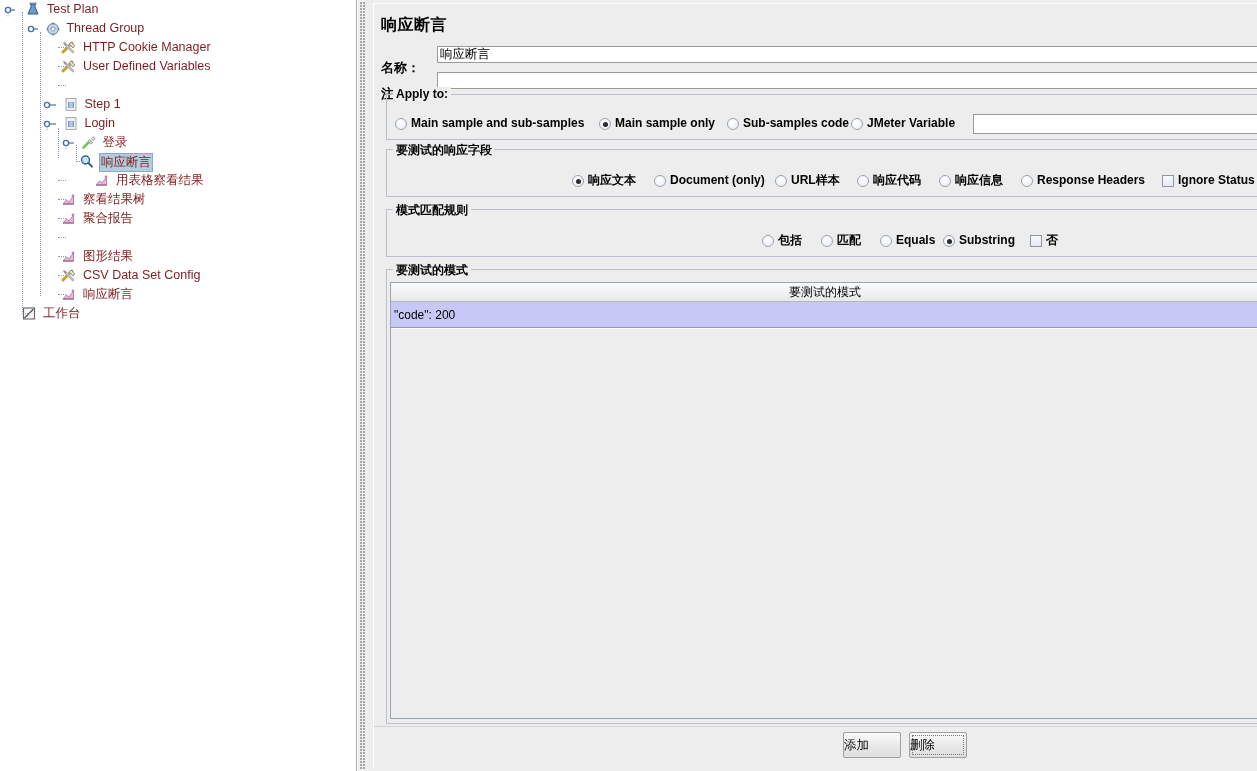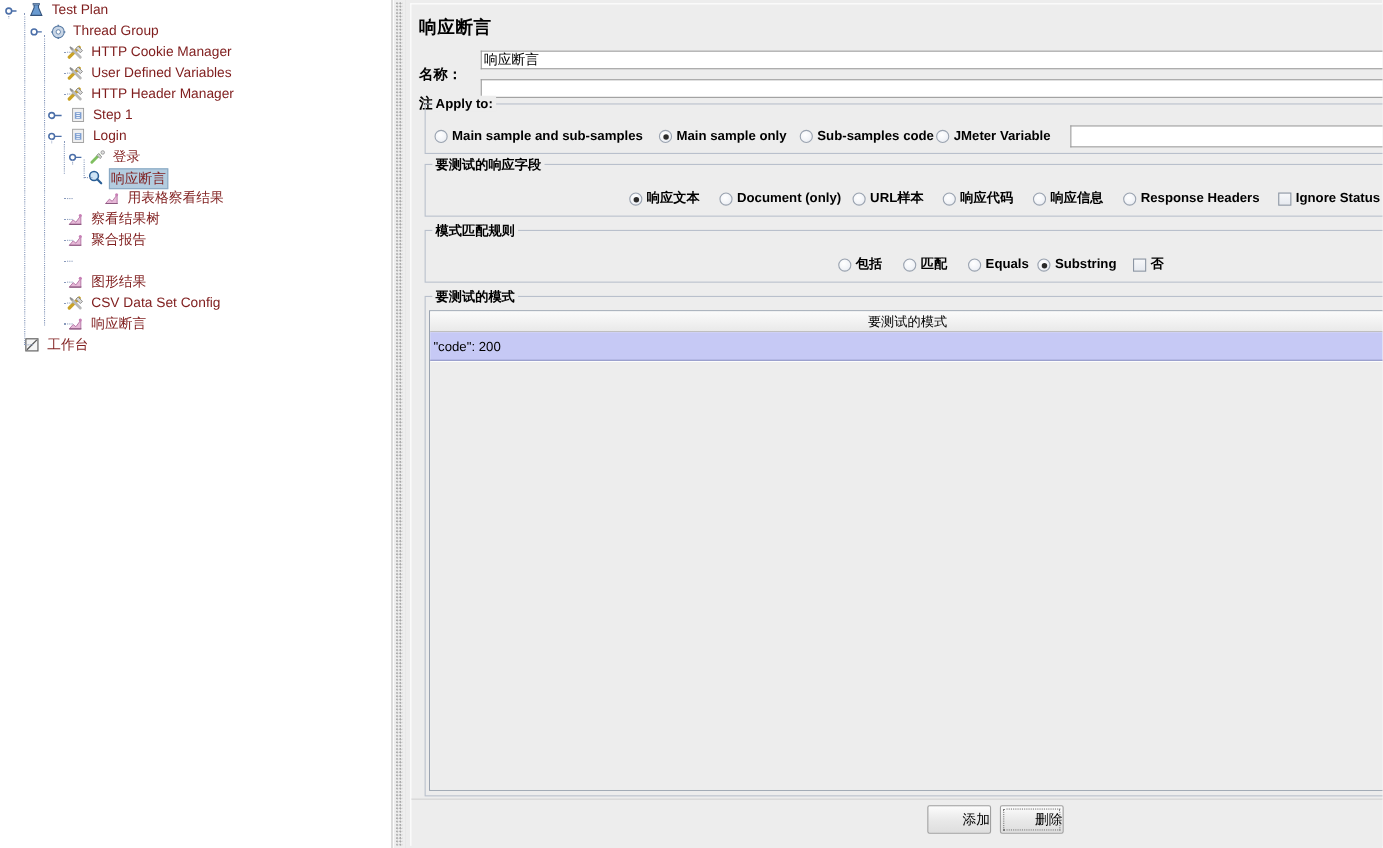--- a/index.html
+++ b/index.html
@@ -223,21 +223,21 @@
     position: absolute;
     height: 26px;
     background: linear-gradient(#fcfcfc, #e8e8e8 55%, #dedede);
     border: 1px solid #a0a0a0;
     border-radius: 2px;
     font-family: "Liberation Sans", "DejaVu Sans", sans-serif;
     font-size: 12.5px;
     color: #000;
     cursor: default;
     box-sizing: border-box;
-    text-align: right;
+    text-align: left;
     line-height: 24px;
     padding: 0;
   }
   .btn .focusring {
     position: absolute; left: 2px; top: 2px; right: 2px; bottom: 2px;
     border: 1px dotted #7a7a7a;
     display: none;
   }
   .btn.focused .focusring { display: block; }
   #button-bar-sep {
@@ -313,32 +313,20 @@
         <svg width="16" height="15" viewBox="0 0 16 15">
             <line x1="2" y1="12" x2="11" y2="3" stroke="#c9a227" stroke-width="3" stroke-linecap="round"></line>
             <path d="M10 2 l4 4 -2 2 -4 -4 z" fill="#d9d9d9" stroke="#777" stroke-width=".7"></path>
             <line x1="12" y1="12" x2="4" y2="4" stroke="#b9b9b9" stroke-width="2.6" stroke-linecap="round"></line>
             <path d="M3 2 l2.5 2.5 -1 1 L2 3 z" fill="#8c8c8c"></path>
           </svg>
       </span>
       <span class="tree-label">User Defined Variables</span>
     </div>
 
-    <div class="tree-row" style="top:76px;position:absolute;left:0;">
-      <span class="spacer" style="width:58px;"></span>
-      <span class="ticon">
-        <svg width="16" height="15" viewBox="0 0 16 15">
-            <line x1="2" y1="12" x2="11" y2="3" stroke="#c9a227" stroke-width="3" stroke-linecap="round"></line>
-            <path d="M10 2 l4 4 -2 2 -4 -4 z" fill="#d9d9d9" stroke="#777" stroke-width=".7"></path>
-            <line x1="12" y1="12" x2="4" y2="4" stroke="#b9b9b9" stroke-width="2.6" stroke-linecap="round"></line>
-            <path d="M3 2 l2.5 2.5 -1 1 L2 3 z" fill="#8c8c8c"></path>
-          </svg>
-      </span>
-      <span class="tree-label">HTTP Header Manager</span>
-    </div>
 
     <div class="tree-row" style="top:95px;position:absolute;left:0;">
       <span class="spacer" style="width:40px;"></span>
       <span class="handle">
         <svg width="16" height="15" viewBox="0 0 16 15">
             <circle cx="4" cy="8" r="2.6" fill="none" stroke="#4a6ea8" stroke-width="1.4"></circle>
             <line x1="6.6" y1="8" x2="13" y2="8" stroke="#4a6ea8" stroke-width="1.2"></line>
           </svg>
       </span>
       <span class="ticon">

